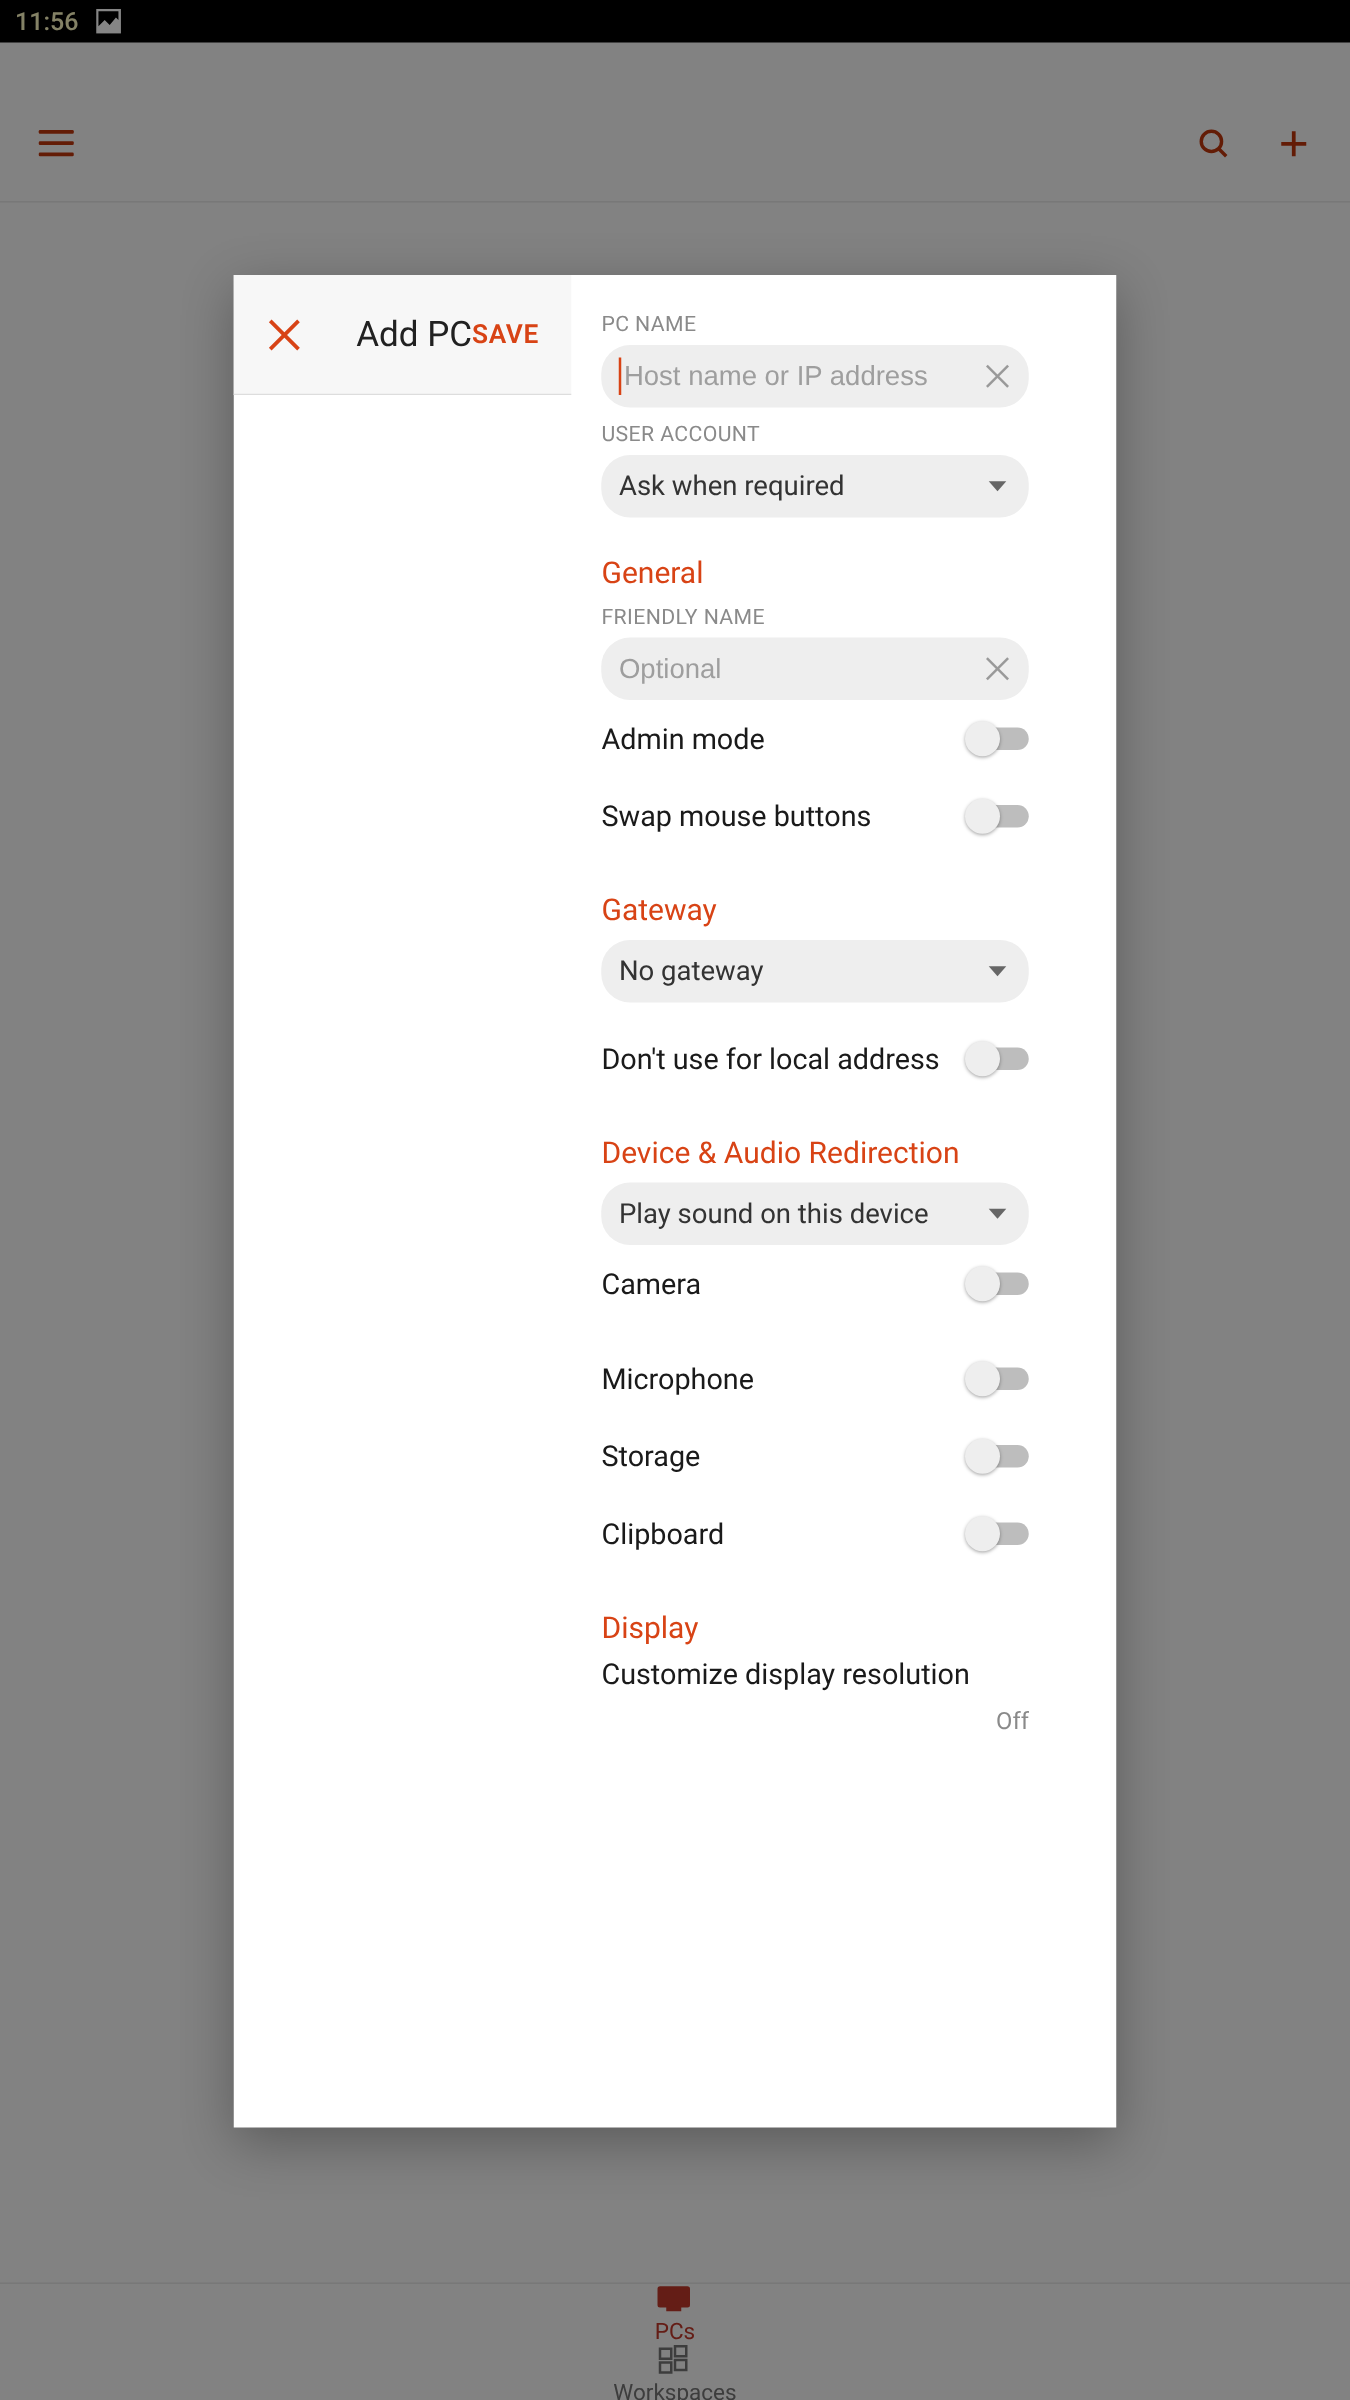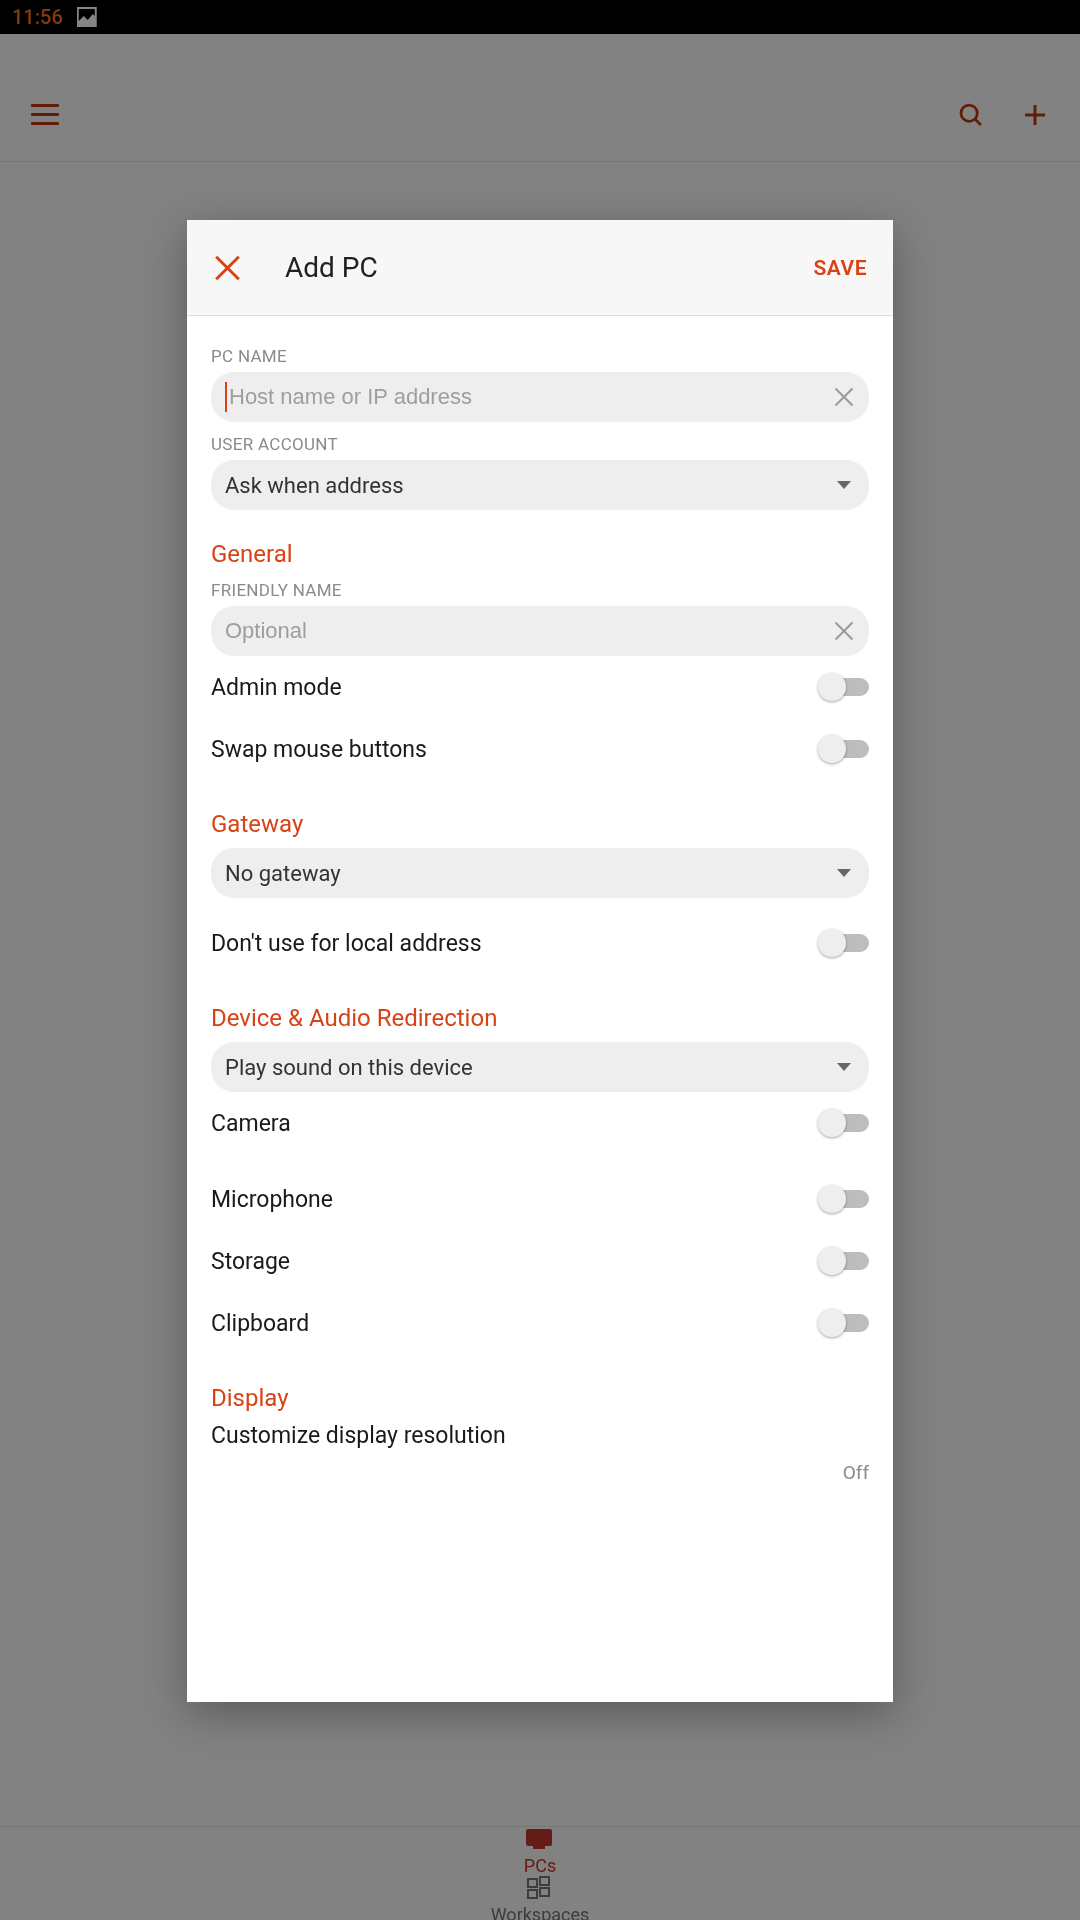--- a/index.html
+++ b/index.html
@@ -1,21 +1,21 @@
 <!DOCTYPE html>
 <html><head>
 <meta charset="utf-8">
 <style>
   * { box-sizing: border-box; margin: 0; padding: 0; }
   html, body { width: 1080px; height: 1920px; overflow: hidden; font-family: Roboto, "Helvetica Neue", Arial, sans-serif; }
   body { background: #fafafa; position: relative; }
 
   
   .status-bar {
-    height: 34px; background: #000; color: #f97316; display: flex; align-items: center;
+    height: 34px; background: #000; color: #fef9c3; display: flex; align-items: center;
     padding: 0 12px; font-size: 20px; font-weight: 500; gap: 14px;
   }
   .status-bar .picture-icon { width: 20px; height: 20px; background: #fff; display: inline-block;
     clip-path: polygon(0 0,100% 0,100% 100%,0 100%,0 0,10% 10%,10% 70%,35% 45%,55% 65%,80% 35%,90% 45%,90% 10%,10% 10%); }
 
   .app-bg { position: absolute; inset: 0; }
   .app-header {
     height: 94px; margin-top: 34px; display: flex; align-items: center; padding: 0 28px;
     background: #fafafa; border-bottom: 1px solid #e0e0e0;
   }
@@ -37,21 +37,21 @@
     font-size:18px; color:#757575; gap:4px; }
   .bottom-nav .tab.active { color:#c0392b; }
   .tab-ic { width:30px; height:24px; }
 
   
   .scrim { position:absolute; inset:0; background:rgba(0,0,0,0.48); }
 
   
   .dialog {
     position:absolute; left:187px; top:220px; width:706px; height:1482px;
-    background:#fff; box-shadow:0 12px 40px rgba(0,0,0,.3); display:flex; flex-direction:column;
+    background:#fff; box-shadow:0 12px 40px rgba(0,0,0,.3); display:flex; 
   }
   .dialog-header {
     height:96px; display:flex; align-items:center; padding:0 26px;
     background:#f7f7f7; border-bottom:1px solid #ddd;
   }
   .dialog-header .close { width:28px; height:28px; position:relative; margin-right:44px; }
   .dialog-header .close::before, .dialog-header .close::after {
     content:""; position:absolute; left:13px; top:-2px; width:3px; height:32px; background:#d84315;
   }
   .dialog-header .close::before { transform:rotate(45deg); }
@@ -162,21 +162,21 @@
 
     <div class="field-label">PC NAME</div>
     <div class="text-field">
       <span class="cursor"></span>
       <input placeholder="Host name or IP address" style="">
       <span class="clear-x"></span>
     </div>
 
     <div class="field-label">USER ACCOUNT</div>
     <div class="select-field">
-      <span class="value">Ask when address</span>
+      <span class="value">Ask when required</span>
       <span class="caret-down"></span>
     </div>
 
     <div class="section-title">General</div>
 
     <div class="field-label">FRIENDLY NAME</div>
     <div class="text-field">
       <input placeholder="Optional" style="">
       <span class="clear-x"></span>
     </div>

